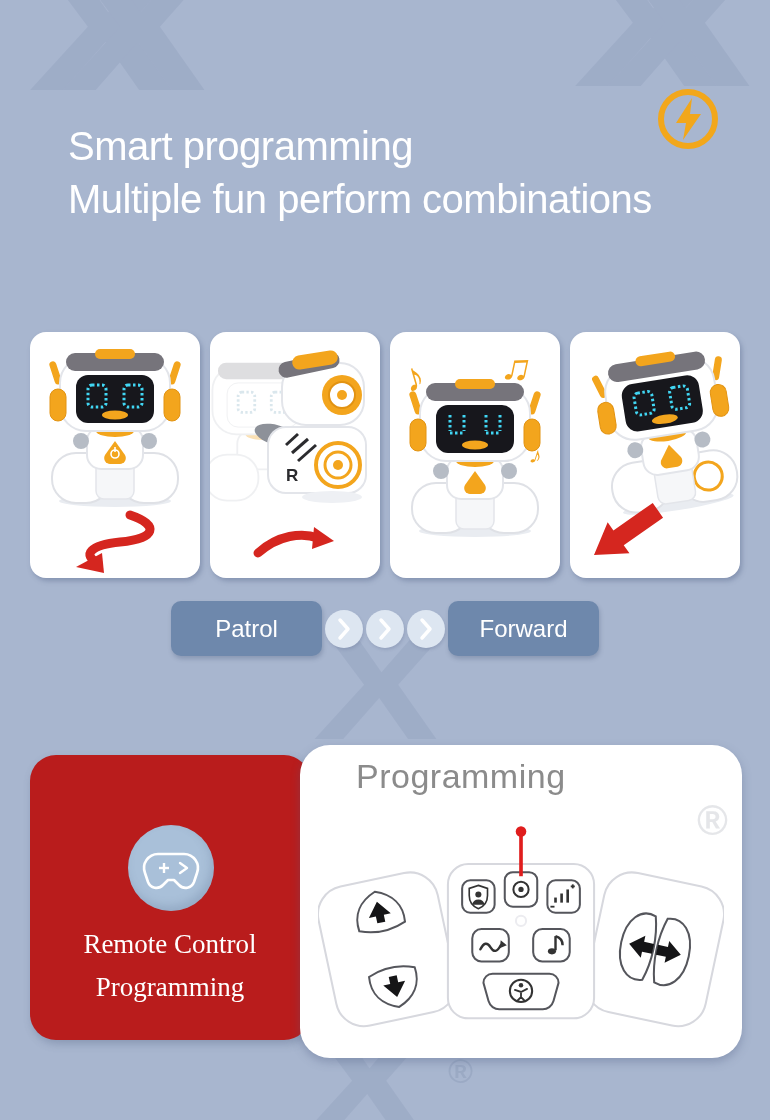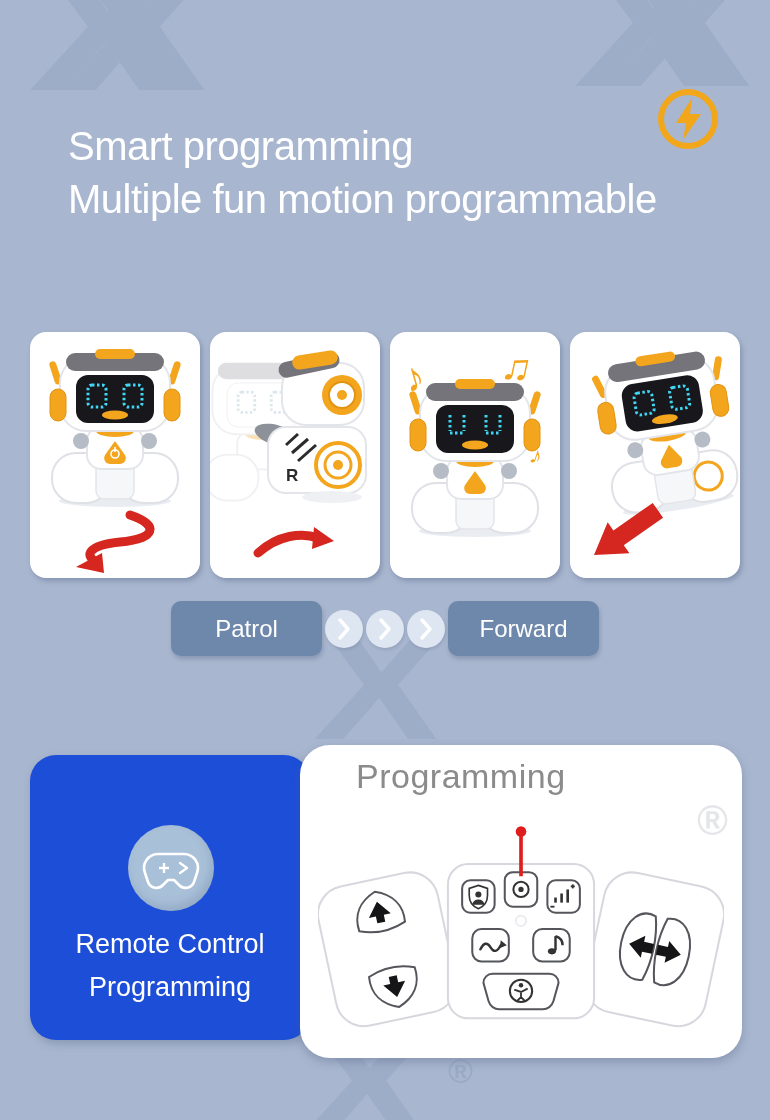--- a/index.html
+++ b/index.html
@@ -22,22 +22,22 @@
   .card svg{width:100%;height:100%;display:block;}
   
   .steps{position:absolute;left:0;top:601px;width:770px;display:flex;justify-content:center;
          align-items:center;gap:3px;z-index:1;}
   .step-btn{height:55px;min-width:115px;padding:0 18px;background:#6e88ac;border-radius:10px;
             color:#ffffff;font-size:24px;display:flex;align-items:center;justify-content:center;
             box-shadow:1px 3px 4px rgba(70,85,120,.30);border:none;}
   .sep{width:38px;height:38px;border-radius:50%;background:#dde6f1;display:flex;align-items:center;
        justify-content:center;box-shadow:1px 2px 3px rgba(70,85,120,.18);}
   
-  .panel-blue{position:absolute;left:30px;top:755px;width:280px;height:285px;background:#1d4ed8;
-              border-radius:26px;z-index:1;box-shadow:2px 4px 8px rgba(70,85,120,.30);}
+  .panel-blue{position:absolute;left:30px;top:755px;width:280px;height:285px;background:#b91c1c;
+              border-radius:26px;z-index:1;box-shadow:2px 4px 8px rgba(70,85,120,.30);font-family:Liberation Serif, serif;}
   .pad-circle{position:absolute;left:98px;top:70px;width:86px;height:86px;border-radius:50%;
               background:#a9c0d9;display:flex;align-items:center;justify-content:center;
               box-shadow:inset -3px -5px 8px rgba(90,110,145,.25);}
   .panel-blue-text{position:absolute;left:0;top:168px;width:100%;text-align:center;color:#ffffff;
                    font-size:27px;line-height:43px;}
   .panel-white{position:absolute;left:300px;top:745px;width:442px;height:313px;background:#ffffff;
                border-radius:30px;z-index:2;box-shadow:0 4px 10px rgba(76,92,128,.35);}
   .prog-title{position:absolute;left:56px;top:12px;color:#8b8b8b;font-size:34px;letter-spacing:0.5px;}
   .remote-wrap{position:absolute;left:18px;top:72px;width:406px;height:222px;}
   .remote-wrap svg{width:100%;height:100%;display:block;}
@@ -48,21 +48,21 @@
 <div class="page">
 
   <span class="wm" style="left:40px;top:-58px;font-size:175px;">XX</span>
   <span class="wm" style="left:585px;top:-62px;font-size:175px;">XX</span>
   <span class="wm" style="left:330px;top:612px;font-size:150px;letter-spacing:0;">X</span>
   <span class="wm" style="left:318px;top:1008px;font-size:150px;letter-spacing:0;">X</span>
   <span class="wm-reg" style="left:448px;top:1052px;font-size:34px;">®</span>
 
   <div class="title">
     <div>Smart programming</div>
-    <div>Multiple fun motion programmable</div>
+    <div>Multiple fun perform combinations</div>
   </div>
 
   <div class="bolt-wrap">
     <svg width="70" height="70" viewBox="0 0 70 70">
       <circle cx="35" cy="35" r="27" fill="none" stroke="#f2a71b" stroke-width="6"></circle>
       <polygon points="39,14 23,39 33,39 30,56 48,30 37,30" fill="#f2a71b"></polygon>
     </svg>
   </div>
 
 

